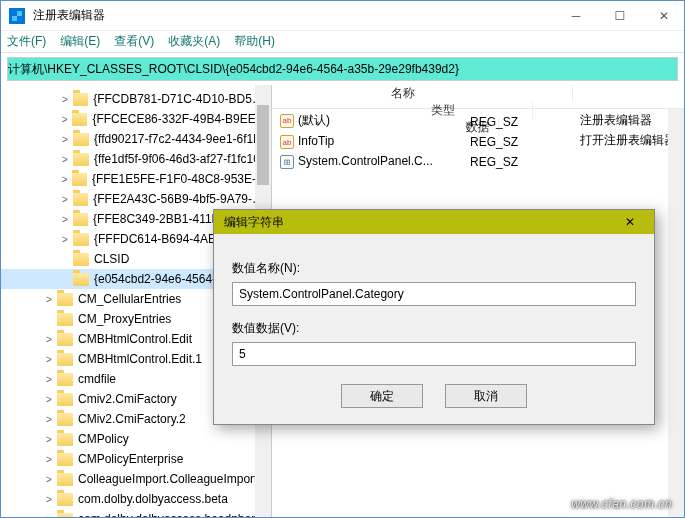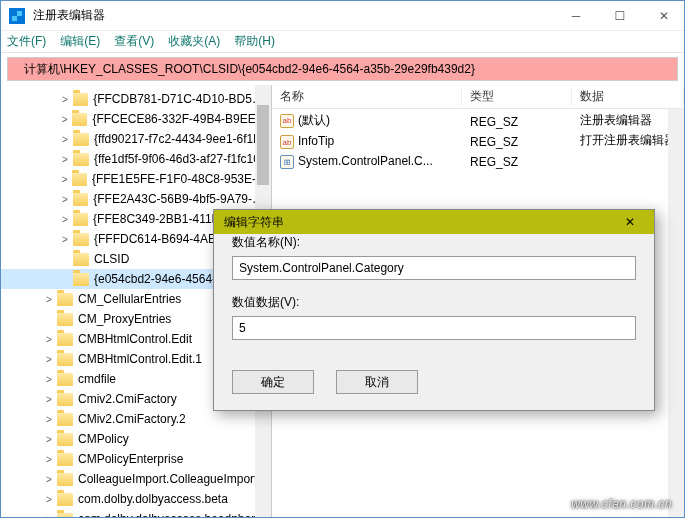--- a/index.html
+++ b/index.html
@@ -5,51 +5,51 @@
 * { box-sizing: border-box; margin: 0; padding: 0; font-family: "Microsoft YaHei", "Segoe UI", sans-serif; font-size: 12px; }
 body { background: #fff; width: 685px; height: 518px; overflow: hidden; position: relative; border: 1px solid #5a8ec7; }
 .titlebar { height: 30px; background: #fff; display: flex; align-items: center; padding: 0 8px; border-bottom: 1px solid #eee; }
 .titlebar .app-icon { width: 16px; height: 16px; background: #0078d7; margin-right: 8px; display: inline-flex; align-items: center; justify-content: center; }
 .titlebar .app-icon::before { content: ""; width: 10px; height: 10px; background: conic-gradient(#4cc2ff 0 25%, #0078d7 0 50%, #4cc2ff 0 75%, #0078d7 0); }
 .title-text { flex: 1; color: #000; }
 .win-controls { display: flex; gap: 20px; }
 .win-btn { width: 24px; height: 20px; display: flex; align-items: center; justify-content: center; color: #555; cursor: pointer; }
 .menubar { height: 22px; display: flex; align-items: center; padding: 0 6px; gap: 14px; color: #0f766e; border-bottom: 1px solid #e5e5e5; }
 .menubar span { cursor: pointer; }
-.addressbar { height: 24px; border: 1px solid #ccc; margin: 4px 6px; display: flex; align-items: center; padding: 0 16px; background: #fca5a5; color: #000; }
+.addressbar { height: 24px; border: 1px solid #ccc; margin: 4px 6px; display: flex; align-items: center; padding: 0 0; background: #5eead4; color: #000; }
 .main { display: flex; height: calc(100% - 30px - 22px - 32px); position: relative; }
 .tree { width: 284px; border-right: 1px solid #ccc; overflow: hidden; padding: 4px 0; position: relative; }
 .tree-scroll { position: absolute; right: 0; top: 0; bottom: 0; width: 16px; background: #f0f0f0; }
 .tree-thumb { position: absolute; left: 2px; right: 2px; top: 20px; height: 80px; background: #c0c0c0; }
 .tree-item { display: flex; align-items: center; height: 20px; white-space: nowrap; cursor: pointer; }
 .tree-item .exp { width: 12px; text-align: center; color: #666; font-size: 10px; margin-right: 2px; }
 .tree-item .folder-icon { width: 16px; height: 13px; background: linear-gradient(#ffe9a6, #f7ce5b); border-radius: 1px; margin-right: 5px; position: relative; }
 .tree-item .folder-icon::before { content: ""; position: absolute; top: -3px; left: 0; width: 7px; height: 3px; background: #f7ce5b; border-radius: 1px 1px 0 0; }
 .tree-item.selected { background: #cde8ff; }
 .tree-item .label { overflow: hidden; text-overflow: ellipsis; }
 .listview { flex: 1; position: relative; }
-.list-header { display: flex; height: 24px; align-items: center; border-bottom: 1px solid #e8e8e8; color: #333; }
+.list-header { display: flex; height: 24px; align-items: center; border-bottom: 1px solid #e8e8e8; color: #333; flex-direction: column; }
 .list-header .col { padding: 0 8px; border-right: 1px solid #eee; }
 .col-name { width: 190px; }
 .col-type { width: 110px; }
 .col-data { flex: 1; }
 .list-row { display: flex; height: 20px; align-items: flex-end; }
 .list-row .cell { padding: 0 8px; overflow: hidden; white-space: nowrap; text-overflow: ellipsis; }
 .reg-icon { width: 14px; height: 14px; margin-right: 4px; display: inline-flex; align-items: center; justify-content: center; font-size: 8px; color: #d04040; border: 1px solid #d0a040; background: #fff8e8; border-radius: 2px; vertical-align: middle; }
 .reg-icon.sys { color: #3070c0; border-color: #6090c0; }
 .dialog { position: absolute; left: 212px; top: 208px; width: 442px; background: #f0f0f0; border: 1px solid #888; box-shadow: 4px 4px 14px rgba(0,0,0,.35); z-index: 10; }
 .dialog-title { height: 24px; background: #b8bc0f; color: #000; display: flex; align-items: center; padding: 0 10px; }
 .dialog-title .dt-text { flex: 1; }
 .dialog-close { width: 28px; height: 20px; display: flex; align-items: center; justify-content: center; cursor: pointer; }
-.dialog-body { padding: 0 18px 16px; }
+.dialog-body { padding: 26px 18px 16px; }
 .dlg-label { display: block; margin-bottom: 5px; color: #000; }
 .dlg-input { width: 100%; height: 24px; padding: 2px 6px; border: 1px solid #999; background: #fff; font-family: inherit; font-size: 12px; }
 .dlg-input[readonly] { background: #fff; }
 .dlg-row2 { margin-top: 14px; }
-.dlg-buttons { display: flex; justify-content: flex-start; gap: 22px; margin-top: 30px; }
+.dlg-buttons { display: flex; justify-content: center; gap: 22px; margin-top: 18px; }
 .dlg-btn { width: 82px; height: 24px; border: 1px solid #999; background: #e9e9e9; cursor: pointer; }
 .watermark { position: absolute; right: 12px; bottom: 6px; color: rgba(255,255,255,.85); font-style: italic; font-size: 12px; text-shadow: 0 0 4px rgba(0,0,0,.7), 0 0 2px rgba(0,0,0,.9); letter-spacing: .5px; z-index: 20; }
 .listview::after { content: ""; position: absolute; right: 0; bottom: 0; width: 16px; top: 24px; background: #f0f0f0; }
 </style>
 </head>
 <body>
 
 <div class="titlebar">
   <span class="app-icon"></span>
   <span class="title-text">注册表编辑器</span>

